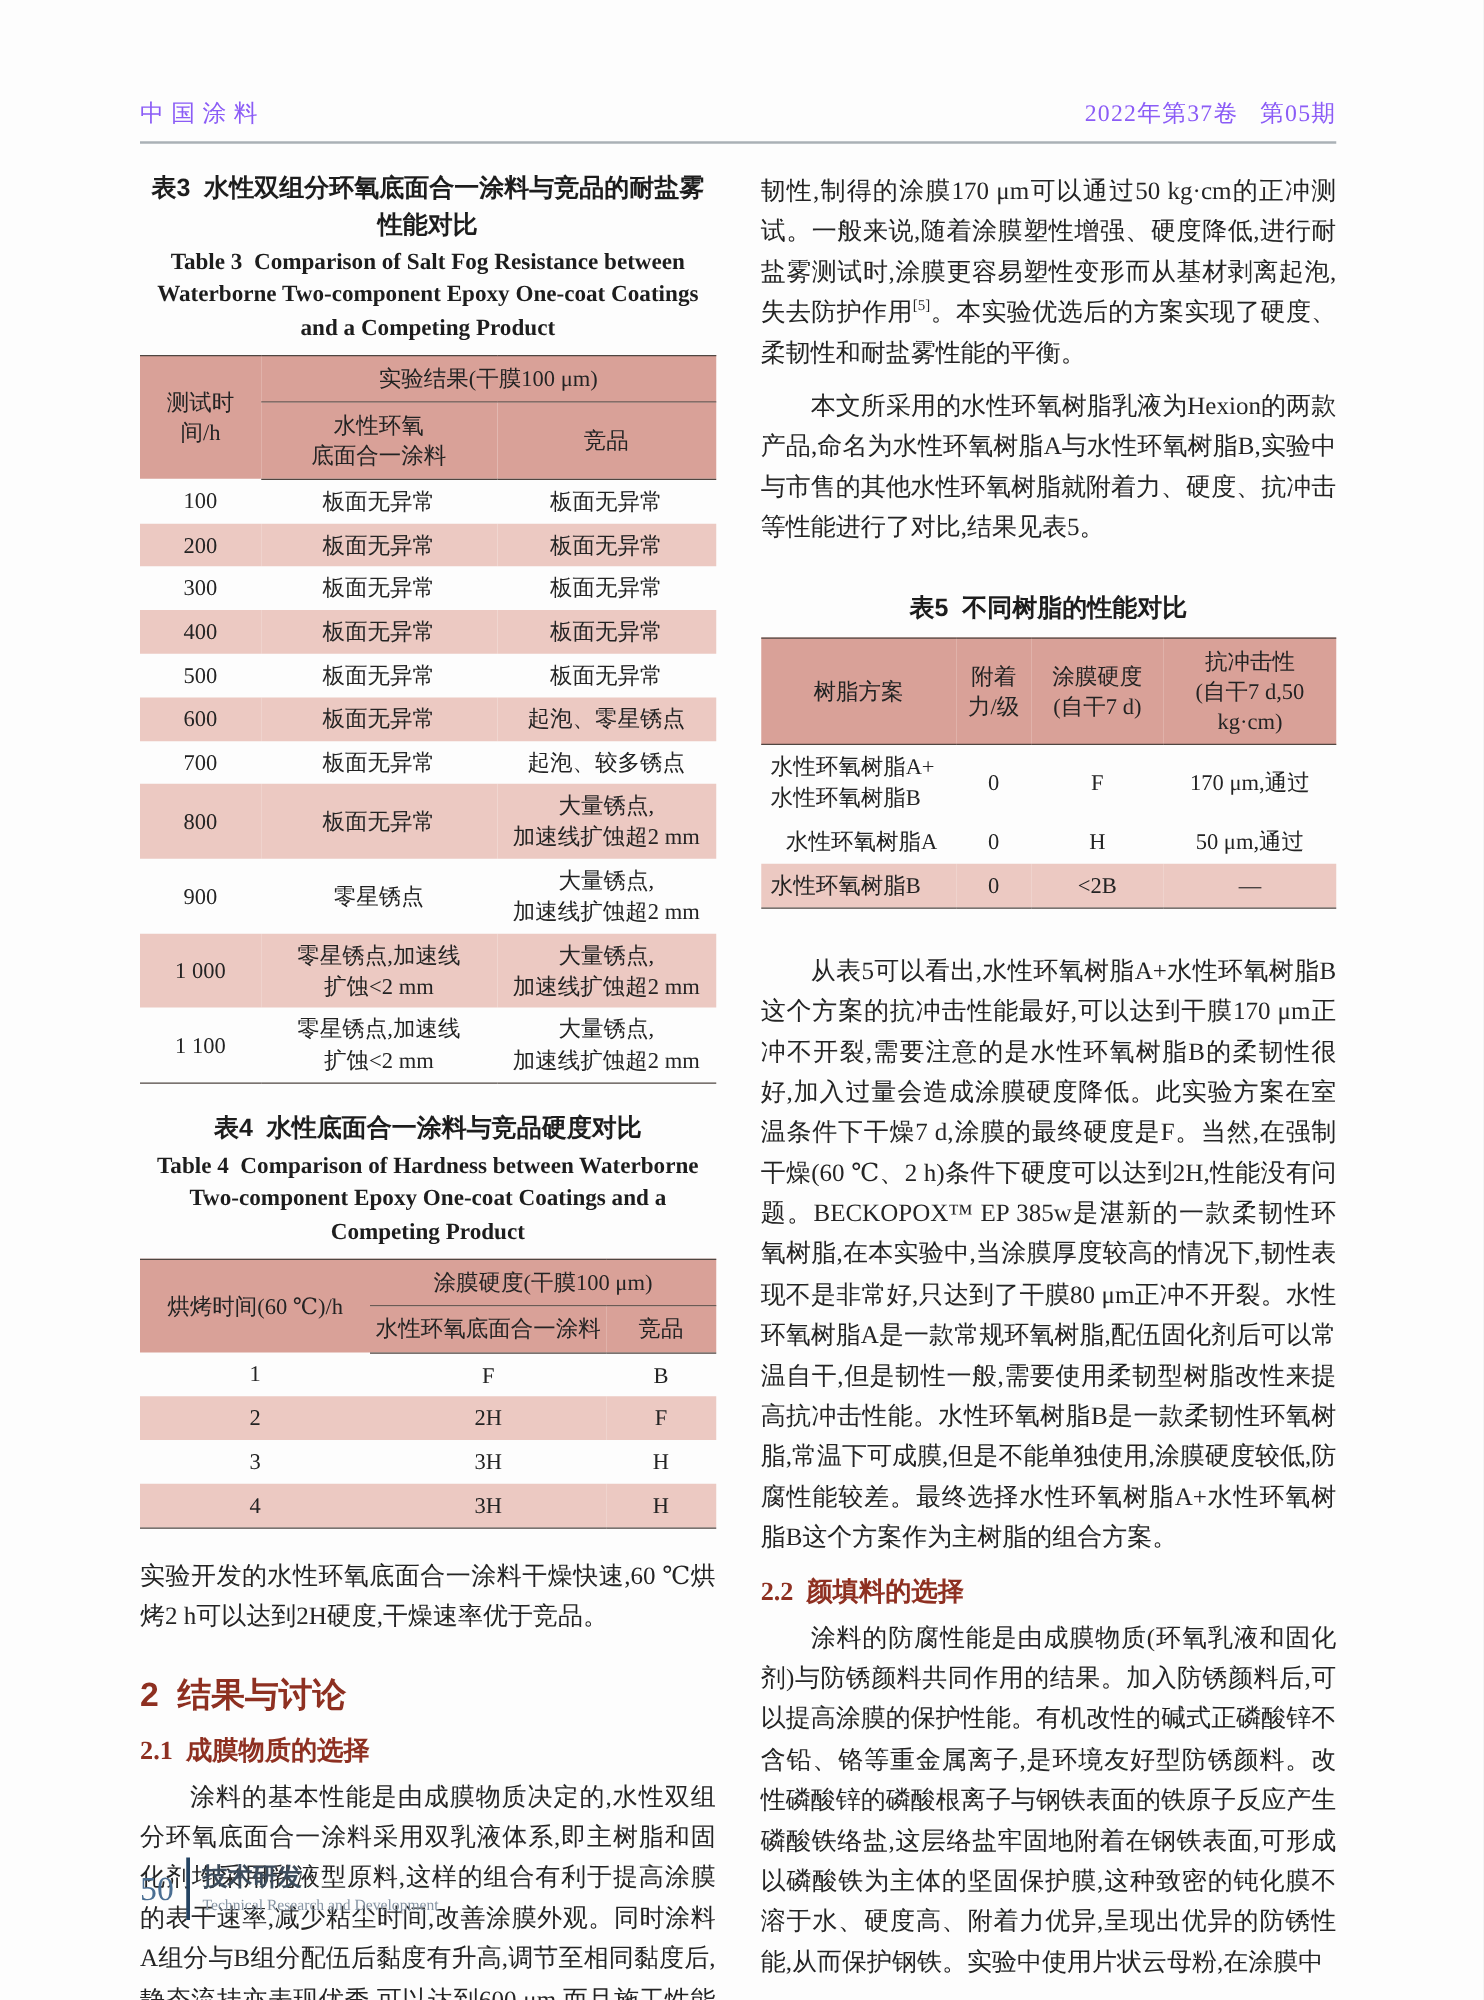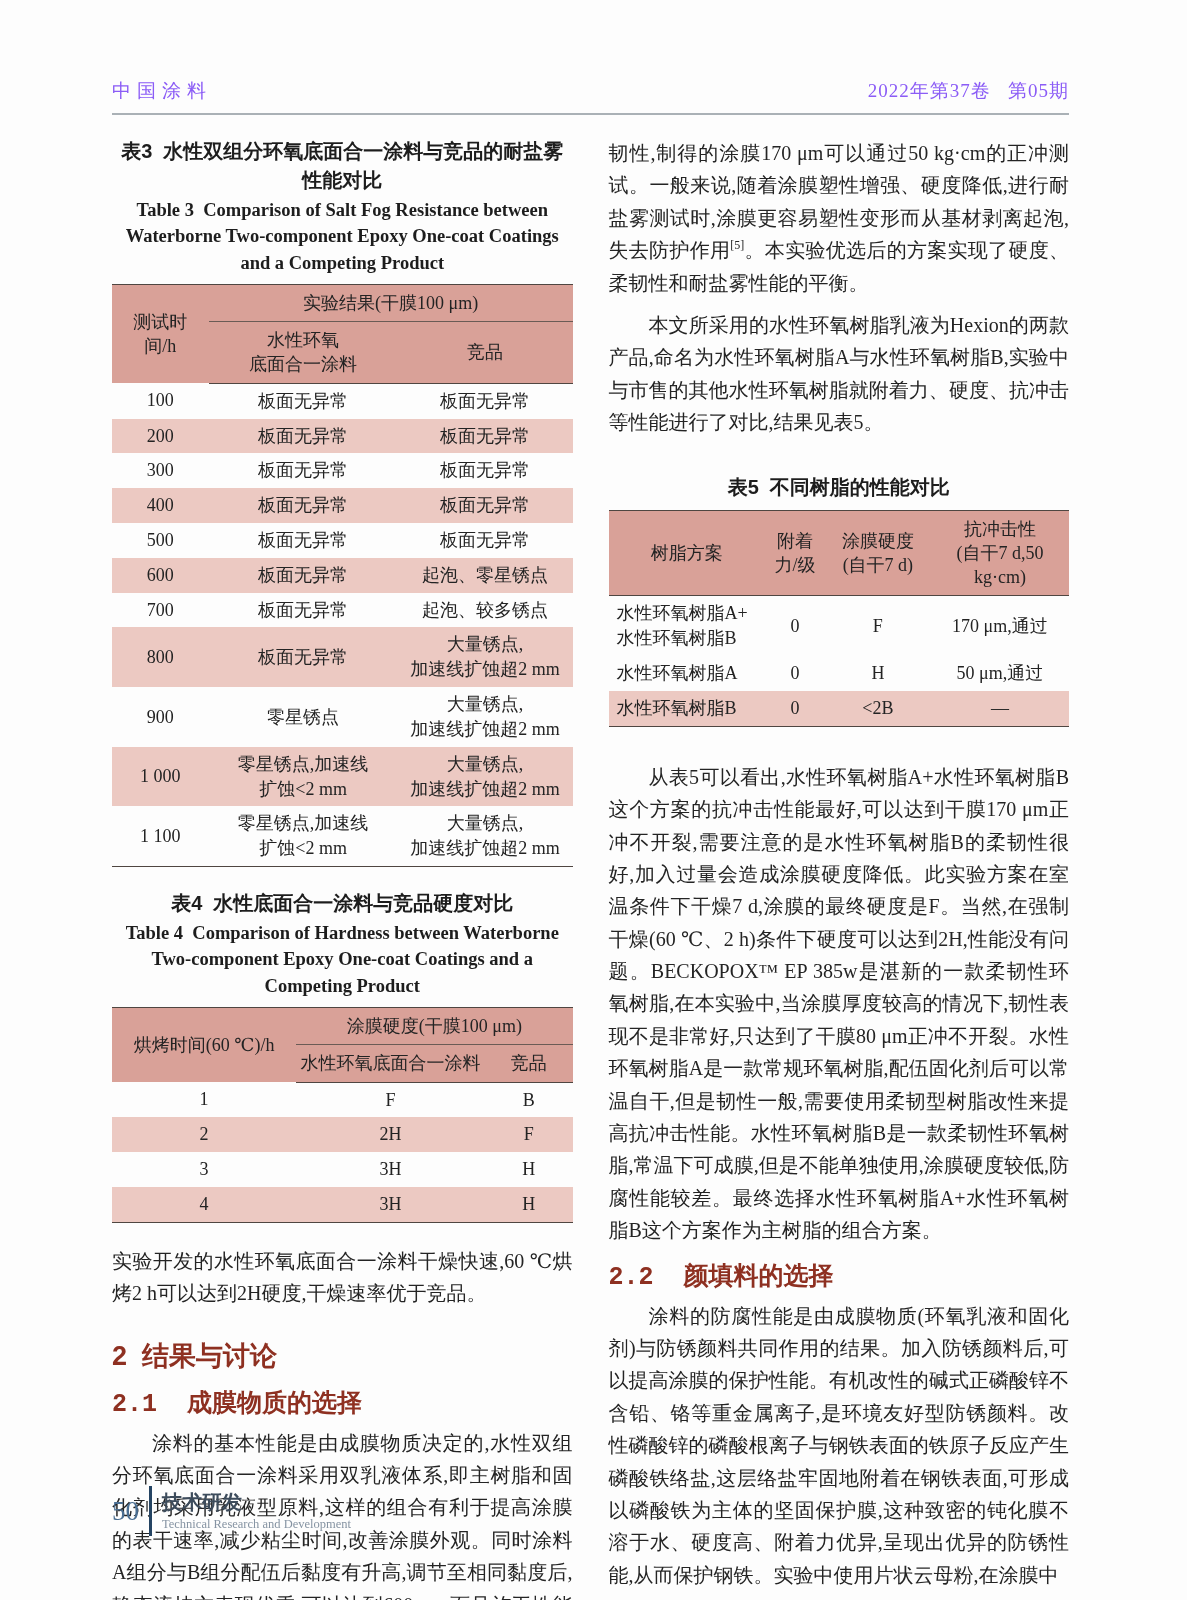--- a/index.html
+++ b/index.html
@@ -48,22 +48,22 @@
     text-indent:2em; color:#242424; }
   .noindent { text-indent:0; }
   .body-text sup { font-size:12px; vertical-align:super; }
   .mt-sm { margin-top:10px; }
   .mt-md { margin-top:20px; }
   .mt-lg { margin-top:34px; }
 
   
   .sec-heading { font-family:"Liberation Sans","DejaVu Sans",sans-serif; font-weight:bold;
     font-size:27px; color:var(--accent-red,#8e3021); margin:28px 0 12px; }
-  .subsec-heading { font-family:Liberation Mono, monospace; font-weight:bold;
-    font-size:25px; color:var(--accent-red,#8e3021); margin:12px 0 8px; }
+  .subsec-heading { font-family:Liberation Serif, serif; font-weight:bold;
+    font-size:21px; color:var(--accent-red,#8e3021); margin:12px 0 8px; }
 
   
   .pg-footer { position:absolute; left:112px; bottom:64px; display:flex; align-items:center; }
   .pageno { font-size:27px; color:var(--footer-blue,#4a6e92); margin-right:10px; }
   .vbar { width:3px; height:50px; background:#244362; margin-right:10px; }
   .foot-zh { font-family:"Liberation Sans","DejaVu Sans",sans-serif; font-weight:bold;
     font-size:20px; color:#3d4c5c; line-height:1.2; }
   .foot-en { font-size:12.5px; color:#8593a2; margin-top:3px; }
 </style>
 </head>
@@ -253,21 +253,21 @@
         </thead>
         <tbody>
             <tr>
               <td style="text-align: left; padding-left: 8px;">水性环氧树脂A+
 水性环氧树脂B</td>
               <td style="text-align: center;">0</td>
               <td style="text-align: center;">F</td>
               <td style="text-align: center;">170 μm,通过</td>
             </tr>
             <tr>
-              <td style="text-align: left; padding-left: 8px;">水性环氧树脂A</td>
+              <td style="text-align: center; padding-left: 8px;">水性环氧树脂A</td>
               <td style="text-align: center;">0</td>
               <td style="text-align: center;">H</td>
               <td style="text-align: center;">50 μm,通过</td>
             </tr>
             <tr class="alt">
               <td style="text-align: left; padding-left: 8px;">水性环氧树脂B</td>
               <td style="text-align: center;">0</td>
               <td style="text-align: center;">&lt;2B</td>
               <td style="text-align: center;">—</td>
             </tr>

